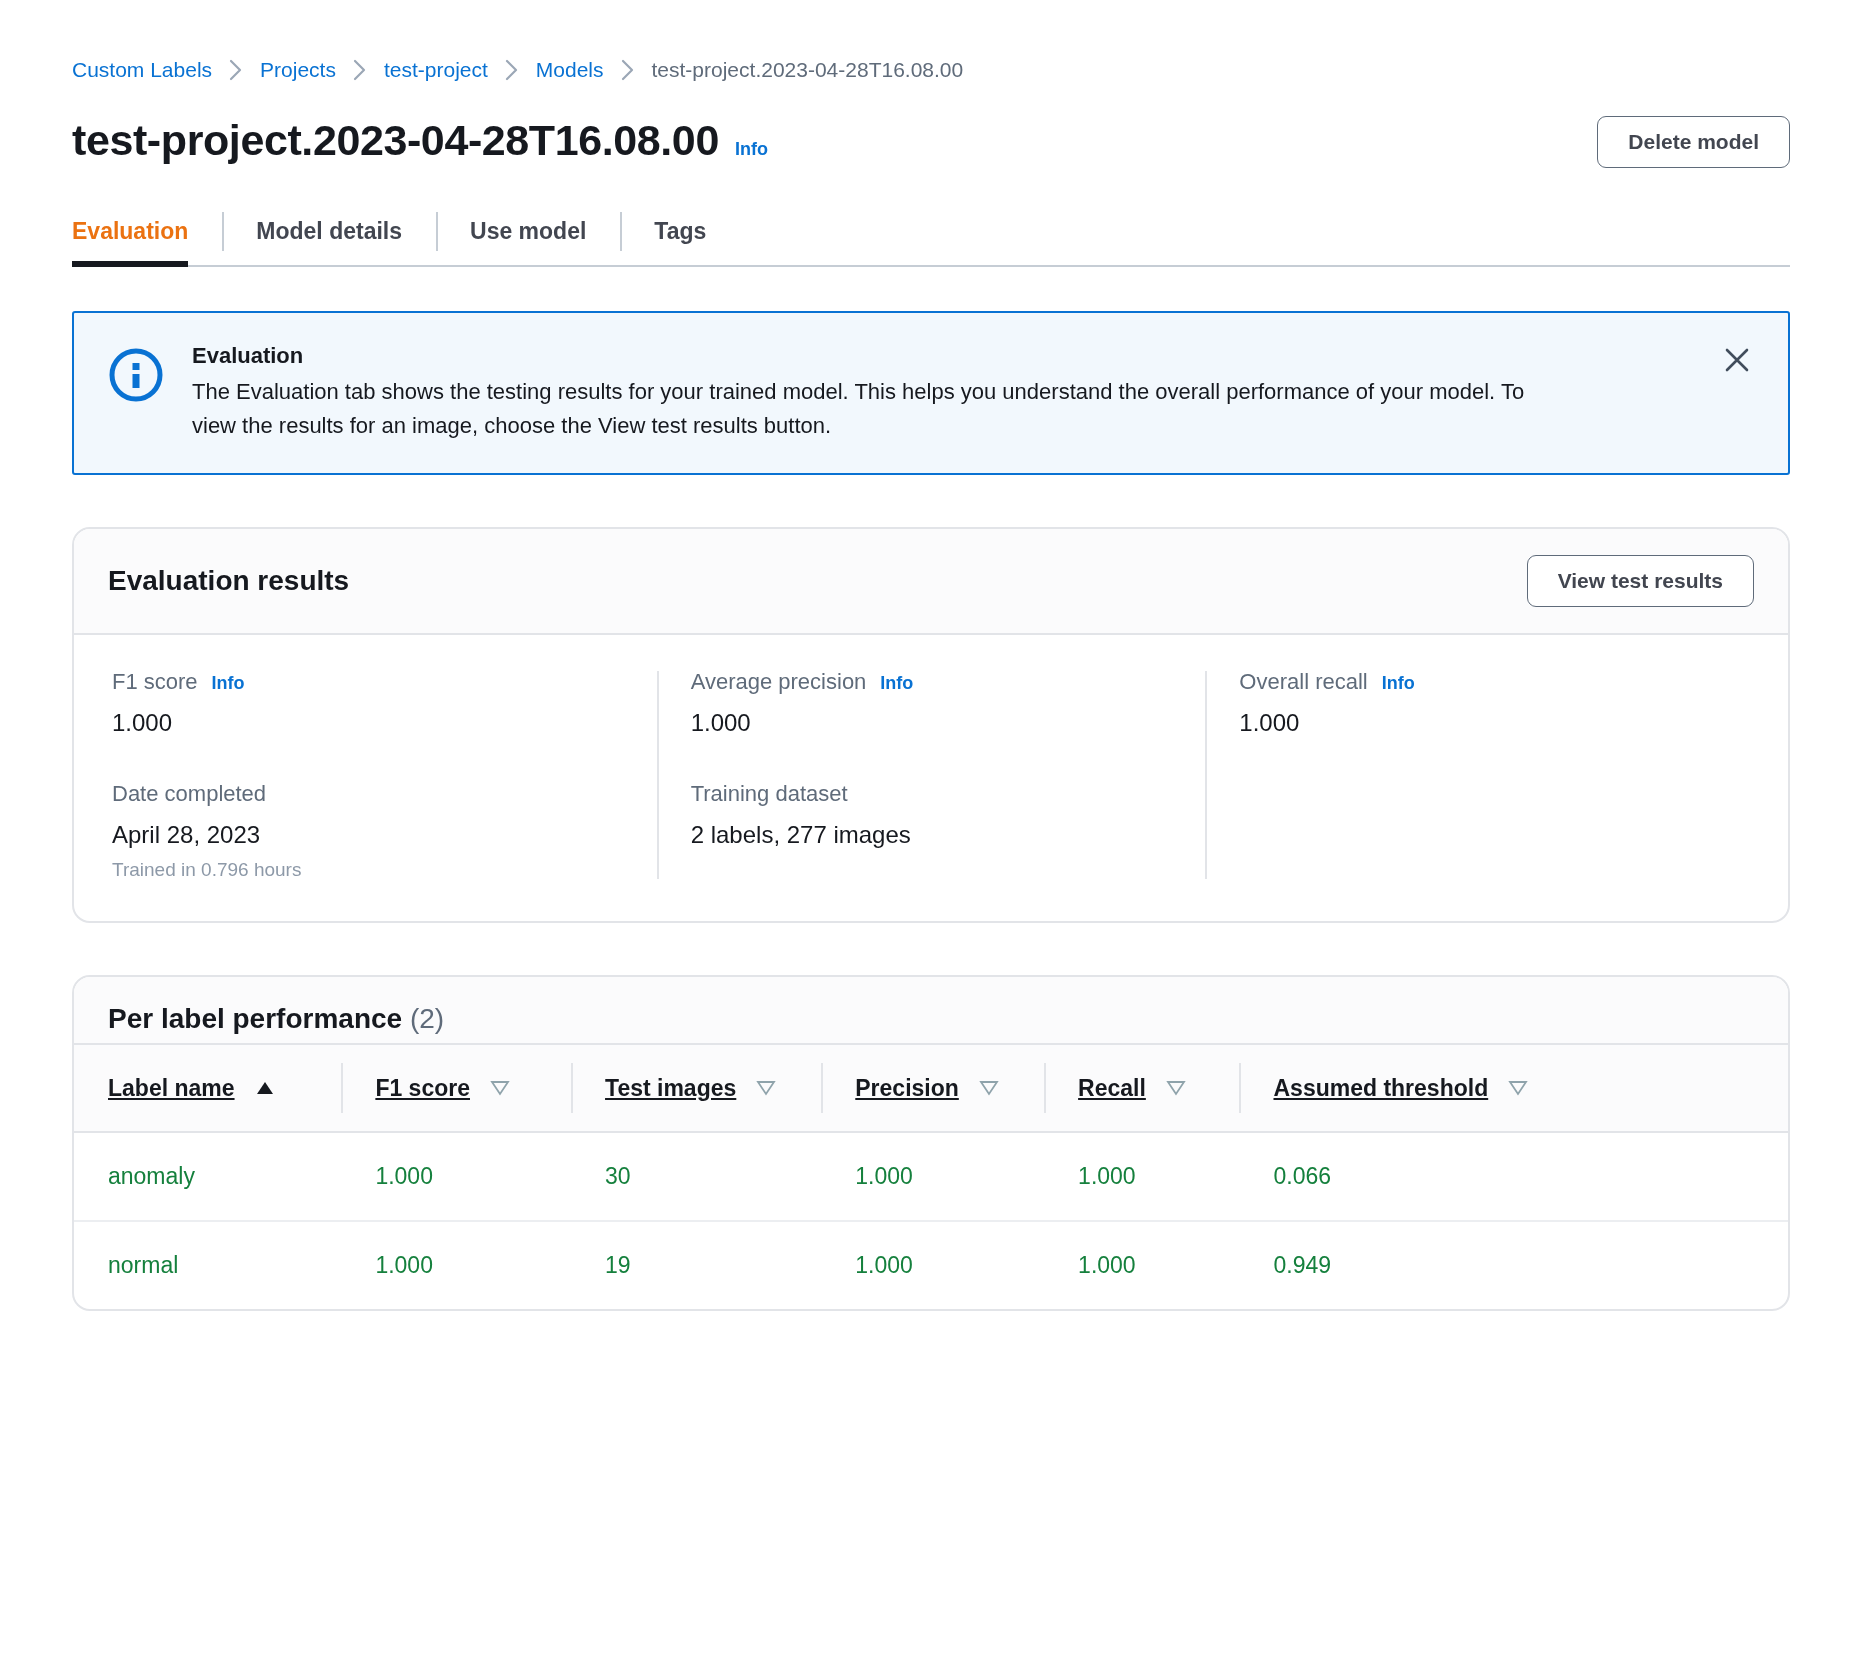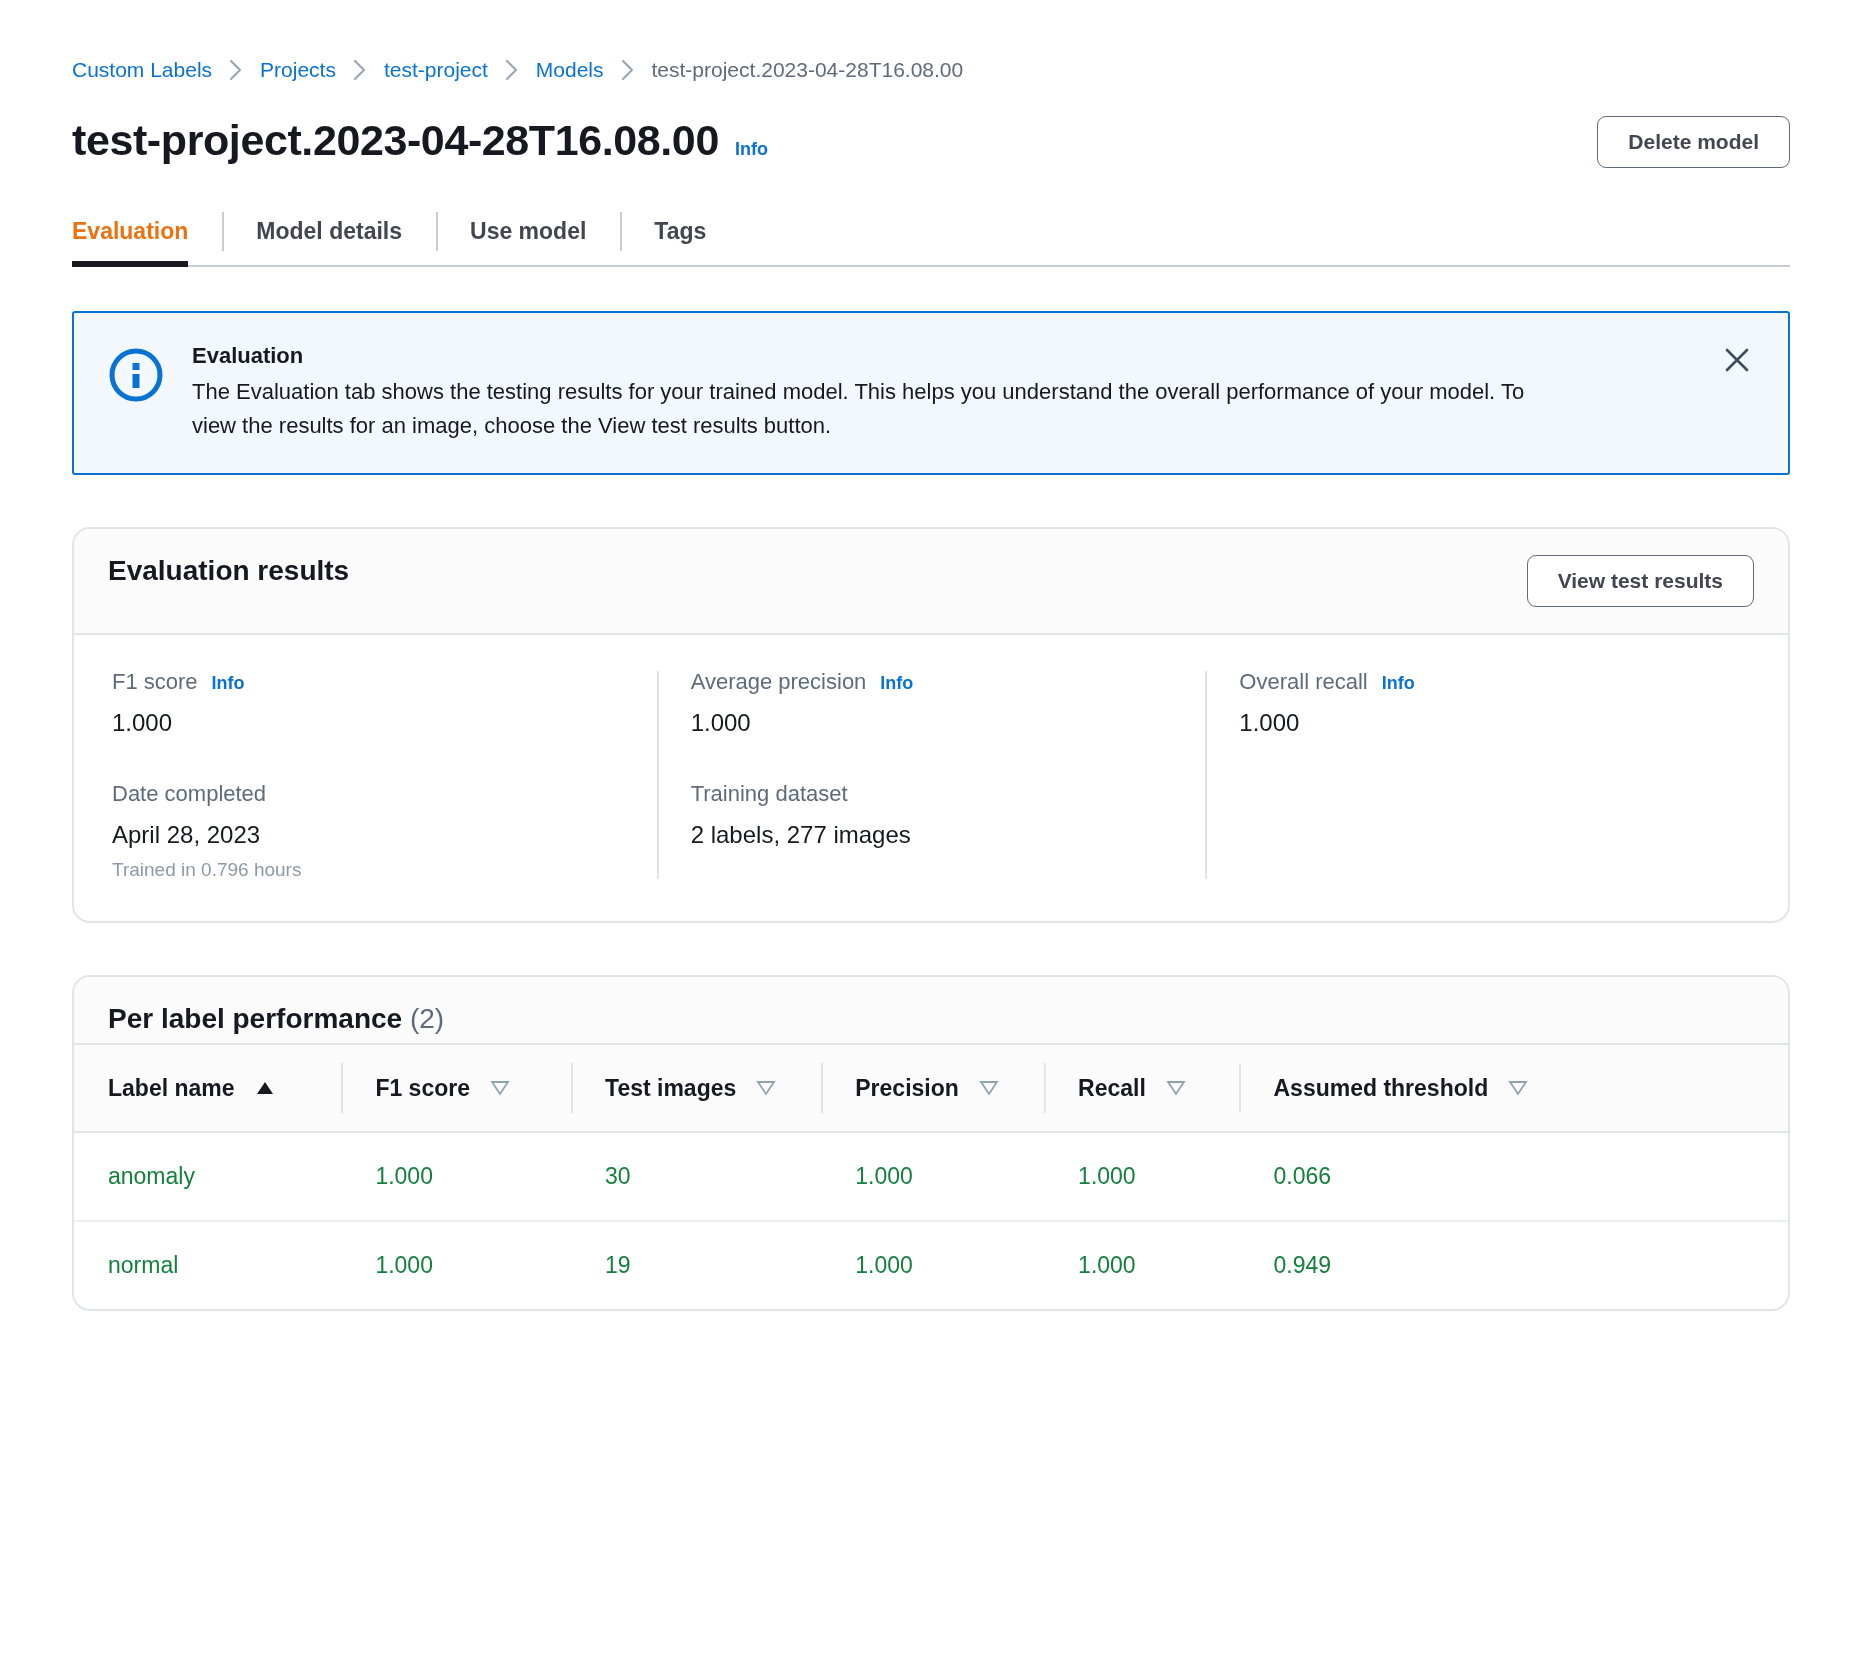--- a/index.html
+++ b/index.html
@@ -169,20 +169,21 @@
     border: 2px solid #e2e4e8;
     border-radius: 18px;
     background: #ffffff;
     overflow: hidden;
   }
   .card-header {
     background: #fbfbfc;
     border-bottom: 2px solid #e2e4e8;
     padding: 26px 34px;
     display: flex;
+    align-items: center;
     justify-content: space-between;
     min-height: 96px;
   }
   .card-title {
     font-size: 28px;
     font-weight: 700;
     color: #16191f;
   }
   .card-title .count {
     color: #5f6b7a;
@@ -301,20 +302,21 @@
     vertical-align: middle;
     position: relative;
   }
   table.lbl thead th .th-inner {
     display: flex;
     align-items: center;
     gap: 20px;
     padding-left: 34px;
     padding-right: 18px;
     white-space: nowrap;
+    text-decoration: underline;
   }
   table.lbl thead th + th::before {
     content: "";
     position: absolute;
     left: 0;
     top: 18px;
     bottom: 18px;
     width: 2px;
     background: #e2e4e8;
   }

